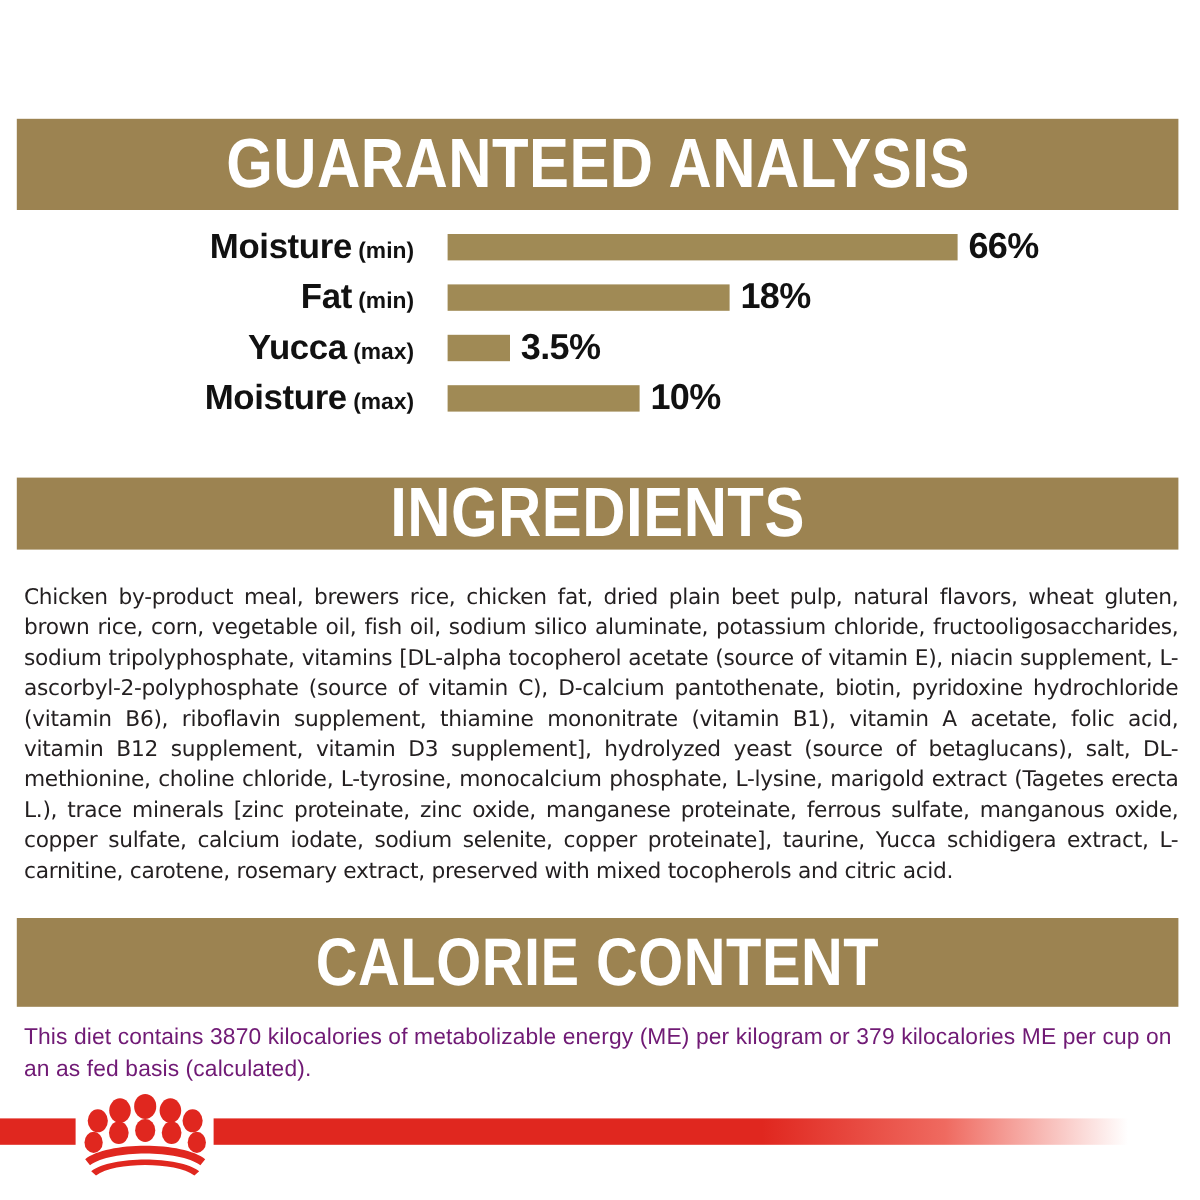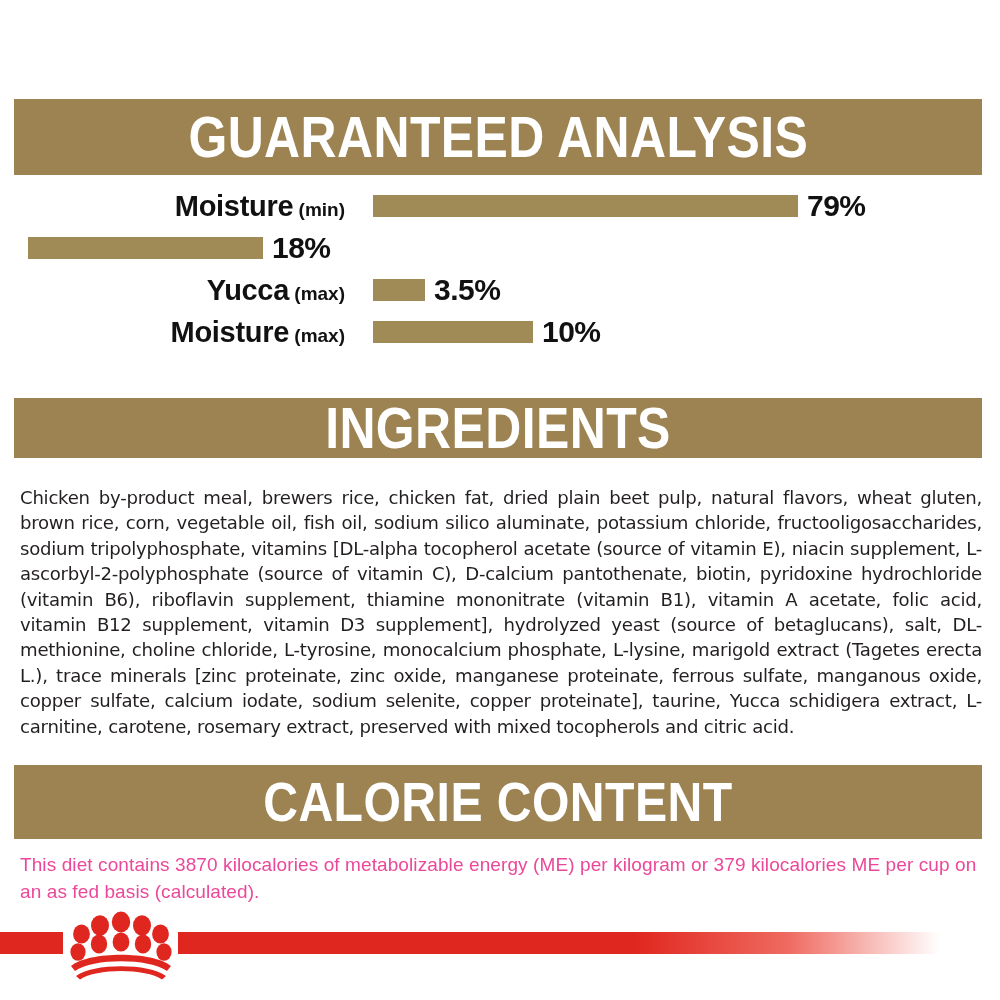--- a/index.html
+++ b/index.html
@@ -102,21 +102,21 @@
   }
   #ingredients-text { top:485px; }
 
   #calories-text {
     position:absolute;
     left:20px;
     width:962px;
     top:851px;
     font-size:19px;
     line-height:27px;
-    color:#ec4899;
+    color:#701a75;
     font-family:"Liberation Sans Narrow","Liberation Sans",sans-serif;
     letter-spacing:0.1px;
   }
 
   
   .brandbar { position:absolute; left:0; top:0; width:1000px; height:1000px; pointer-events:none; }
   .redbar-left {
     position:absolute;
     left:0; top:932px;
     width:63px; height:22px;
@@ -149,24 +149,25 @@
 
   <div class="banner" id="banner-analysis">
     <span class="banner-title">GUARANTEED ANALYSIS</span>
   </div>
 
   <div class="analysis" id="analysis-chart">
       <div class="arow">
         <div class="arow-label"><span>Moisture</span><span class="qual"> (min)</span></div>
         <div class="arow-bar-wrap">
           <div class="arow-bar" style="width: 425px; background: rgb(160, 138, 85);"></div>
-          <div class="arow-value">79%</div>
-        </div>
-      </div>
-      <div class="arow">
+          <div class="arow-value">66%</div>
+        </div>
+      </div>
+      <div class="arow">
+        <div class="arow-label"><span>Fat</span><span class="qual"> (min)</span></div>
         <div class="arow-bar-wrap">
           <div class="arow-bar" style="width: 235px; background: rgb(160, 138, 85);"></div>
           <div class="arow-value">18%</div>
         </div>
       </div>
       <div class="arow">
         <div class="arow-label"><span>Yucca</span><span class="qual"> (max)</span></div>
         <div class="arow-bar-wrap">
           <div class="arow-bar" style="width: 52px; background: rgb(160, 138, 85);"></div>
           <div class="arow-value">3.5%</div>

